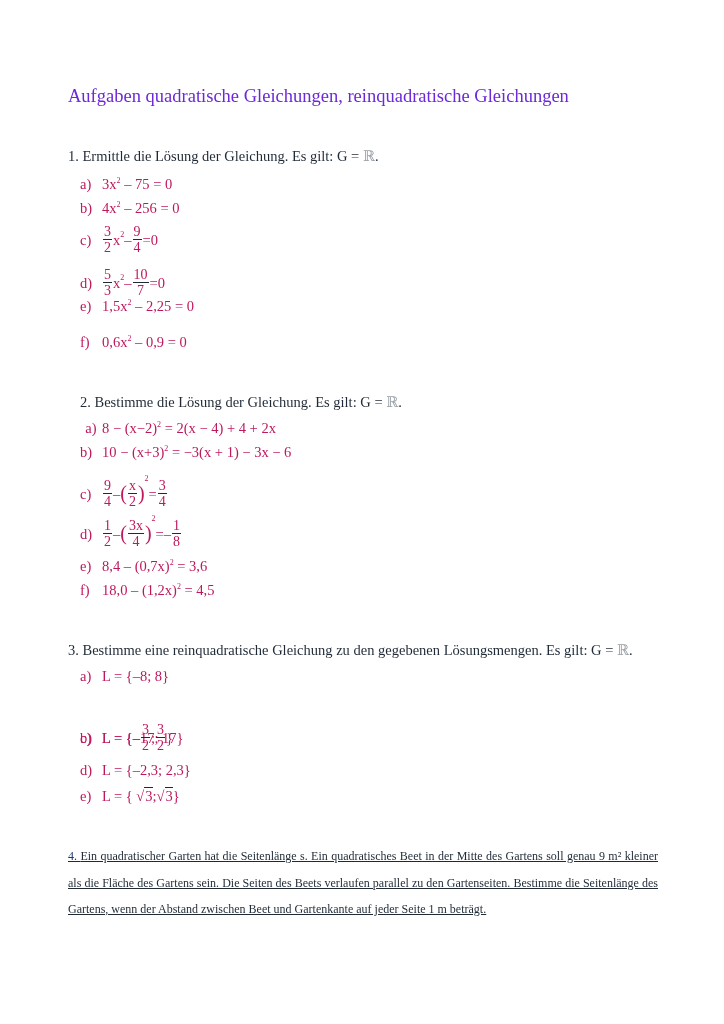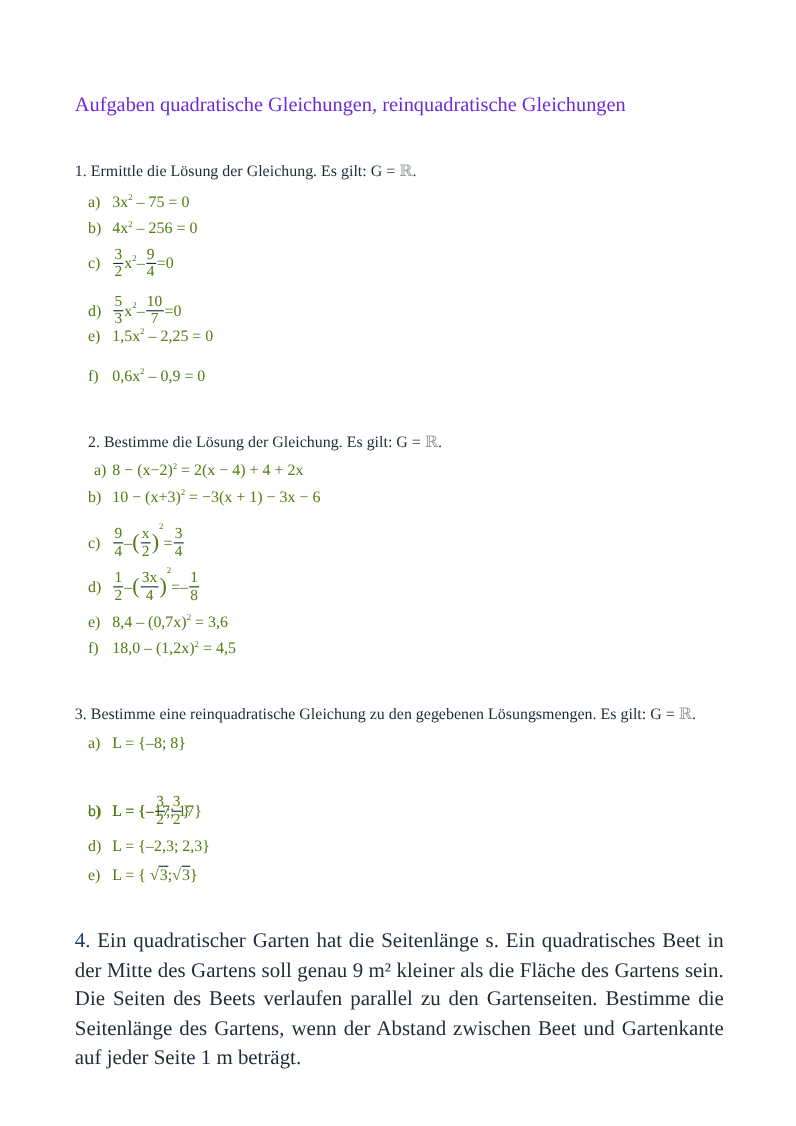--- a/index.html
+++ b/index.html
@@ -2,32 +2,32 @@
 <html><head>
 <meta charset="utf-8">
 <style>
   html, body { margin: 0; padding: 0; background: #ffffff; }
   body { width: 724px; height: 1024px; position: relative; overflow: hidden;
          font-family: "Liberation Serif", "DejaVu Serif", serif; color: #1a1a1a; }
   .abs { position: absolute; white-space: nowrap; }
   .title { left: 56px; top: 86px; font-size: 18.5px; color: #6d28d9; margin-left: 12px; }
   .sec-head { font-size: 14.5px; color: #1f2a36; }
   .gR { color: #9aa0a6; }
-  .item { font-size: 14.5px; color: #4d7c0f; }
+  .item { font-size: 14.5px; color: #be185d; }
   .lbl { display: inline-block; width: 22px; }
   sup { font-size: 8px; vertical-align: 6px; line-height: 0; }
   .frac { display: inline-block; vertical-align: middle; text-align: center; margin: 0 1px; }
   .frac .n { display: block; line-height: 15px; padding: 0 1px; border-bottom: 1px solid #1f2a36; font-size: 14px; }
   .frac .d { display: block; line-height: 15px; font-size: 14px; }
   .fline { display: inline-block; vertical-align: middle; line-height: 30px; }
   .par-sup { font-size: 8px; vertical-align: 16px; }
   .big-par { font-size: 20px; vertical-align: middle; }
   .sqrt { border-top: 1px solid #1f2a36; padding-left: 1px; }
-  .p4 { left: 68px; width: 590px; font-size: 19px; color: #1f2a36; text-align: justify;
-        white-space: normal; line-height: 26.5px; top: 843px; }
+  .p4 { left: 68px; width: 590px; font-size: 12px; color: #1f2a36; text-align: justify;
+        white-space: normal; line-height: 26.5px; top: 843px; text-decoration: underline; }
   .p4 .num { color: #1d3a6b; }
 </style>
 </head>
 <body>
 
 <div class="abs title">Aufgaben quadratische Gleichungen, reinquadratische Gleichungen</div>
 
 <div class="abs sec-head" style="left:68px; top:148px;">
   <span>1.</span>
   <span>Ermittle die Lösung der Gleichung. Es gilt: G = </span><span class="gR">ℝ</span>.

